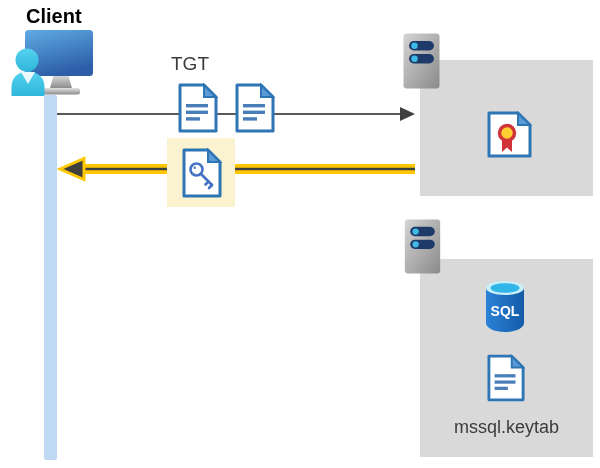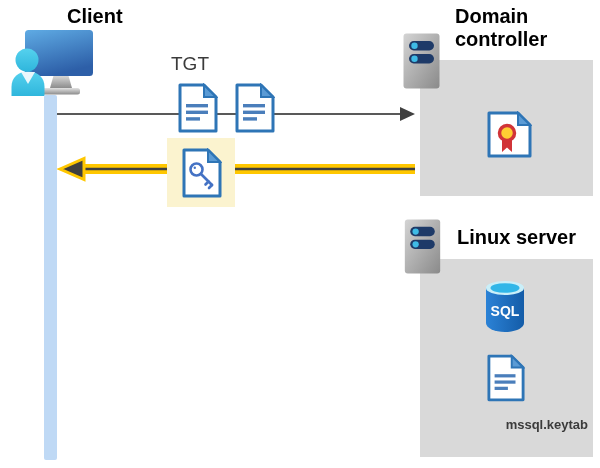--- a/index.html
+++ b/index.html
@@ -1,21 +1,21 @@
 <!DOCTYPE html>
 <html><head>
 <meta charset="utf-8">
 <style>
   html,body{margin:0;padding:0;background:#fff;}
   #canvas{position:relative;width:600px;height:468px;background:#fff;overflow:hidden;
           font-family:"Liberation Sans",sans-serif;}
   .abs{position:absolute;}
   .heading{font-weight:bold;font-size:20px;color:#000;line-height:23px;}
   .ticketlbl{font-size:19px;color:#3B3B3B;text-align:left;}
-  .caption{font-size:13px;color:#3B3B3B;text-align:right;font-weight:bold;}
+  .caption{font-size:18px;color:#3B3B3B;text-align:center;}
   .panel{background:#D9D9D9;}
   .grayline{background:#595959;}
   .grayhead{width:0;height:0;border-left:15px solid #404040;
             border-top:7px solid transparent;border-bottom:7px solid transparent;}
   .lifeline{background:#BFD9F5;border-radius:2px;}
   .hibox{background:#FBF3CF;}
   svg{display:block;}
 </style>
 </head>
 <body>
@@ -54,21 +54,21 @@
   <div class="abs grayhead" style="left:400px;top:107px;"></div>
 
   <svg class="abs" style="left:55px;top:154px;" width="362" height="30" viewBox="0 0 362 30">
     <line x1="22" y1="15" x2="360" y2="15" stroke="#FFC700" stroke-width="10"></line>
     <line x1="27" y1="15" x2="360" y2="15" stroke="#3F3F3F" stroke-width="2.6"></line>
     <polygon points="5,15 29,4.5 29,25.5" fill="#3F3F3F" stroke="#FFC700" stroke-width="3"></polygon>
   </svg>
 
   <div class="abs hibox" style="left:167px;top:138px;width:68px;height:69px;"></div>
 
-  <div class="abs heading" style="left:26px;top:5px;margin-left:41px;">Client</div>
+  <div class="abs heading" style="left:26px;top:5px;">Client</div>
   <svg class="abs" style="left:10px;top:28px;" width="90" height="70" viewBox="0 0 90 70">
     <polygon points="44,46 58,46 62,60 40,60" fill="url(#gstand)"></polygon>
     <rect x="32" y="60" width="38" height="6.5" rx="2.5" fill="url(#gstand)"></rect>
     <rect x="15" y="2" width="68" height="46" rx="3.5" fill="url(#gmon)"></rect>
     <g>
       <circle cx="17" cy="32" r="11.5" fill="url(#gper)"></circle>
       <path d="M1.5,68 L1.5,59 C1.5,49.5 8,43.5 18,43.5 C28,43.5 34.5,49.5 34.5,59 L34.5,68 Z" fill="url(#gper)"></path>
       <polygon points="11,44 25,44 18,56" fill="#EAF7FC"></polygon>
     </g>
   </svg>
@@ -97,21 +97,20 @@
     <path d="M26,2 L38,14 H26 Z" fill="#5B9BD5" stroke="#2E75B6" stroke-width="2"></path>
     <g stroke="#4472C4" stroke-width="2.6" fill="none" stroke-linecap="round">
       <circle cx="14.5" cy="21.5" r="6"></circle>
       <circle cx="12.8" cy="19.8" r="1.2" fill="#4472C4" stroke="none"></circle>
       <path d="M19,26 L30,37"></path>
       <path d="M26.5,33.5 L23.5,36.5"></path>
       <path d="M30,37 L27,40"></path>
     </g>
   </svg>
 
-  <div class="abs heading" style="left:455px;top:5px;width:125px;">Domain controller</div>
   <svg class="abs" style="left:403px;top:33px;" width="37" height="56" viewBox="0 0 37 56">
     <rect x="0.5" y="0.5" width="36" height="55" rx="3" fill="url(#gsrv)"></rect>
     <rect x="6" y="8" width="25" height="9.5" rx="4.75" fill="#1E3A68"></rect>
     <circle cx="11.5" cy="12.75" r="3.2" fill="#3FBBE6"></circle>
     <rect x="6" y="21" width="25" height="9.5" rx="4.75" fill="#1E3A68"></rect>
     <circle cx="11.5" cy="25.75" r="3.2" fill="#3FBBE6"></circle>
   </svg>
   <svg class="abs" style="left:487px;top:111px;" width="45" height="47" viewBox="0 0 45 47">
     <path d="M2,2 H31 L43,14 V45 H2 Z" fill="#FFFFFF" stroke="#2E75B6" stroke-width="3" stroke-linejoin="round"></path>
     <path d="M31,2 L43,14 H31 Z" fill="#5B9BD5" stroke="#2E75B6" stroke-width="2"></path>
@@ -119,21 +118,20 @@
     <circle cx="20" cy="22" r="7.5" fill="#FFCE33" stroke="#D13438" stroke-width="3.5"></circle>
   </svg>
 
   <svg class="abs" style="left:404px;top:219px;" width="37" height="55" viewBox="0 0 37 56">
     <rect x="0.5" y="0.5" width="36" height="55" rx="3" fill="url(#gsrv)"></rect>
     <rect x="6" y="8" width="25" height="9.5" rx="4.75" fill="#1E3A68"></rect>
     <circle cx="11.5" cy="12.75" r="3.2" fill="#3FBBE6"></circle>
     <rect x="6" y="21" width="25" height="9.5" rx="4.75" fill="#1E3A68"></rect>
     <circle cx="11.5" cy="25.75" r="3.2" fill="#3FBBE6"></circle>
   </svg>
-  <div class="abs heading" style="left:457px;top:226px;width:140px;">Linux server</div>
 
   <svg class="abs" style="left:484px;top:279px;" width="42" height="54" viewBox="0 0 42 54">
     <path d="M2,9 V44 C2,49 10.5,53 21,53 C31.5,53 40,49 40,44 V9 Z" fill="url(#gsql)"></path>
     <ellipse cx="21" cy="9" rx="19" ry="7" fill="#C9EFF9"></ellipse>
     <ellipse cx="21" cy="9" rx="14.5" ry="4.8" fill="#30B6E8"></ellipse>
     <text x="21" y="37" text-anchor="middle" fill="#FFFFFF" font-weight="bold" font-size="14" font-family="Liberation Sans, sans-serif">SQL</text>
   </svg>
 
   <svg class="abs" style="left:487px;top:354px;" width="38" height="48" viewBox="0 0 40 50">
     <path d="M2,2 H26 L38,14 V48 H2 Z" fill="#FFFFFF" stroke="#2E75B6" stroke-width="3" stroke-linejoin="round"></path>

